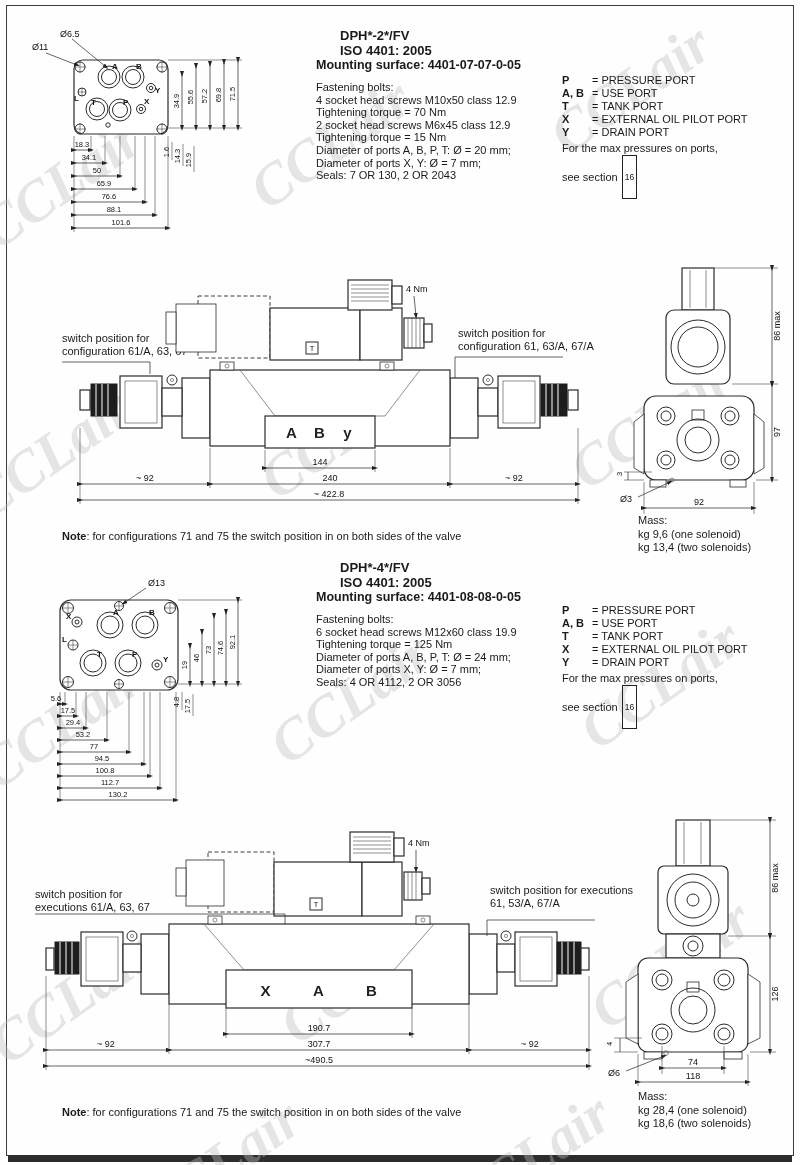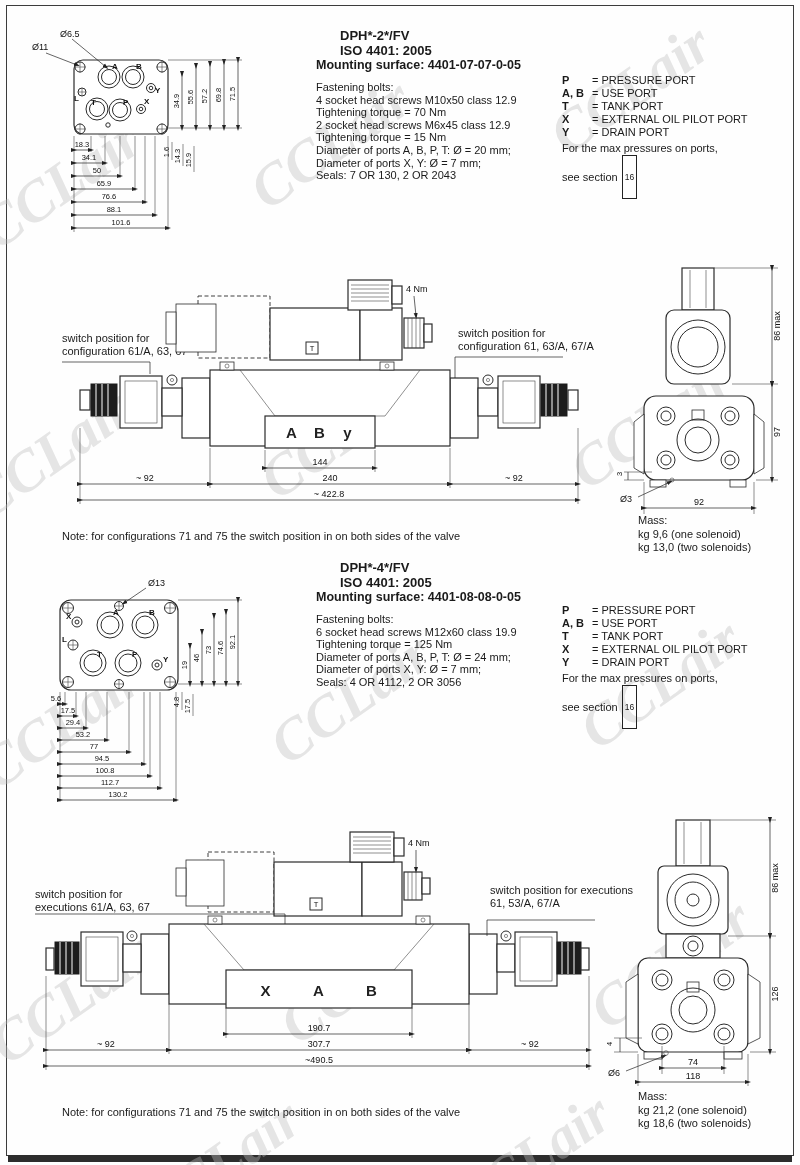--- a/index.html
+++ b/index.html
@@ -15,21 +15,21 @@
   .tblock .bolts{margin-top:8px;font-size:11px;line-height:12.6px;}
   .legend{font-size:11px;line-height:13px;width:230px;}
   .legend .row{display:flex;}
   .legend .pk{font-weight:bold;width:30px;flex:none;}
   .maxp{margin-top:3px;}
   .secref{display:inline-block;border:1px solid #222;font-size:8.5px;line-height:10px;
           padding:16px 2px;margin-left:4px;vertical-align:1px;}
   .swlabel{font-size:11px;line-height:13px;white-space:nowrap;}
   .massblk{font-size:11px;line-height:13.5px;}
   .note{font-size:11px;}
-  .note b{font-weight:normal;}
+  .note b{font-weight:bold;}
   svg.draw{position:absolute;z-index:2;overflow:visible;}
   .ln{fill:none;stroke:#2b2b2b;stroke-width:1;}
   .fw{fill:#ffffff;stroke:#2b2b2b;stroke-width:1.2;}
   .fl{fill:#ffffff;stroke:#2b2b2b;stroke-width:.8;}
   .fd{fill:#1d1d1d;stroke:#1d1d1d;}
   .lt{fill:none;stroke:#444;stroke-width:.6;}
   .dim{fill:none;stroke:#222;stroke-width:.7;}
   .dsh{fill:none;stroke:#2b2b2b;stroke-width:.9;stroke-dasharray:4 2.5;}
   text.dt{font:7.5px "Liberation Sans",sans-serif;fill:#111;}
   text.dt2{font:9px "Liberation Sans",sans-serif;fill:#111;}
@@ -384,21 +384,21 @@
       <line class="lt" x1="32" y1="218" x2="32" y2="250"></line>
         <line class="lt" x1="142" y1="218" x2="142" y2="250"></line>
       <line class="dim" x1="32" y1="244" x2="142" y2="244" marker-start="url(#a3)" marker-end="url(#a3)"></line>
       <text class="dt2" x="87" y="241" text-anchor="middle">92</text>
     </g>
   </svg>
 
   <div class="z massblk" style="left:638px;top:514px">
     <div>Mass:</div>
     <div>kg 9,6 (one solenoid)</div>
-    <div>kg 13,0 (two solenoids)</div>
+    <div>kg 13,4 (two solenoids)</div>
   </div>
 
   <div class="z note" style="left:62px;top:530px">
     <b>Note</b><span>: for configurations 71 and 75 the switch position in on both sides of the valve</span>
   </div>
 
   <div class="z tblock" style="left:316px;top:560px;width:240px">
     <div class="t1">DPH*-4*/FV</div>
     <div class="t1">ISO 4401: 2005</div>
     <div class="t2">Mounting surface: 4401-08-08-0-05</div>
@@ -738,20 +738,20 @@
       <text class="dt2" x="93" y="249" text-anchor="middle">74</text>
       <line class="lt" x1="38" y1="238" x2="38" y2="270"></line>
         <line class="lt" x1="148" y1="238" x2="148" y2="270"></line>
       <line class="dim" x1="38" y1="266" x2="148" y2="266" marker-start="url(#a6)" marker-end="url(#a6)"></line>
       <text class="dt2" x="93" y="263" text-anchor="middle">118</text>
     </g>
   </svg>
 
   <div class="z massblk" style="left:638px;top:1090px">
     <div>Mass:</div>
-    <div>kg 21,2 (one solenoid)</div>
+    <div>kg 28,4 (one solenoid)</div>
     <div>kg 18,6 (two solenoids)</div>
   </div>
 
   <div class="z note" style="left:62px;top:1106px">
     <b>Note</b><span>: for configurations 71 and 75 the switch position in on both sides of the valve</span>
   </div>
 </div>
 
 </body></html>

